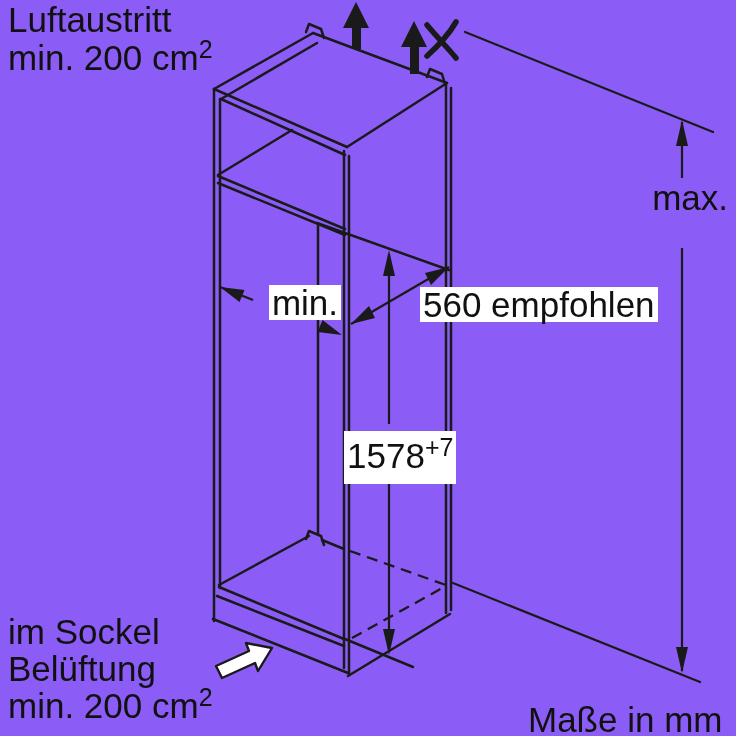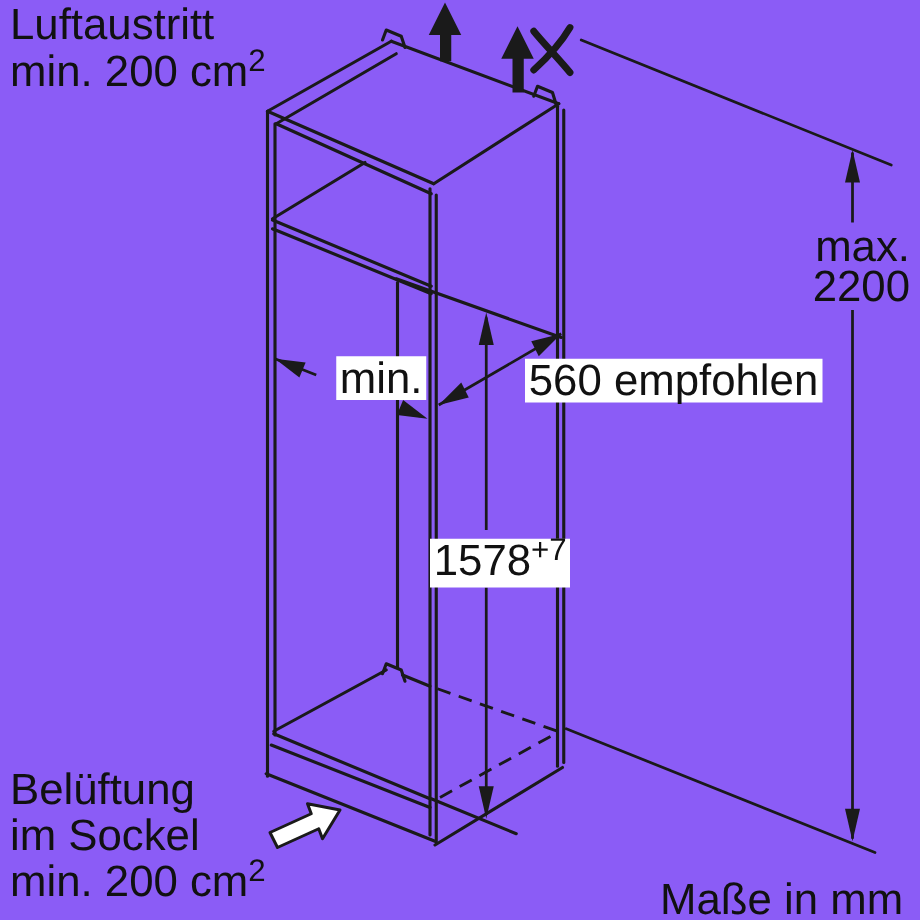--- a/index.html
+++ b/index.html
@@ -111,37 +111,36 @@
 
     <polygon points="216,666 249,651 246,643 272,648 258,671 255,663 222,678" fill="#ffffff" stroke="#1a1a1a" stroke-width="2.4" stroke-linejoin="round"></polygon>
   </svg>
 
   <div class="lbl" style="left:8px;top:1px;">
     <span class="ln">Luftaustritt</span>
     <span class="ln"><span>min. 200 cm</span><span class="sup">2</span></span>
   </div>
 
   <div class="lbl" style="left:8px;top:613px;line-height:37px;">
+    <span class="ln">im Sockel</span>
     <span class="ln">Belüftung</span>
-    <span class="ln">im Sockel</span>
     <span class="ln"><span>min. 200 cm</span><span class="sup">2</span></span>
   </div>
 
   <div class="lbl center" style="left:261px;top:285px;width:80px;line-height:35px;">
     <span class="ln"><span class="halo">min.</span></span>
   </div>
 
   <div class="lbl" style="left:420px;top:287px;line-height:35px;">
     <span class="ln"><span class="halo">560 empfohlen</span></span>
   </div>
 
-  <div class="lbl" style="left:344px;top:431px;line-height:36px;">
+  <div class="lbl" style="left:344px;top:431px;line-height:49px;">
     <span class="halo"><span>1578</span><span class="sup">+7</span></span>
   </div>
 
   <div class="lbl center" style="left:640px;top:182px;width:88px;line-height:32px;">
     <span class="ln">max.</span>
-    <span class="ln">2200</span>
   </div>
 
   <div class="lbl" style="left:528px;top:701px;">Maße in mm</div>
 
 </div>
 
 </body></html>

